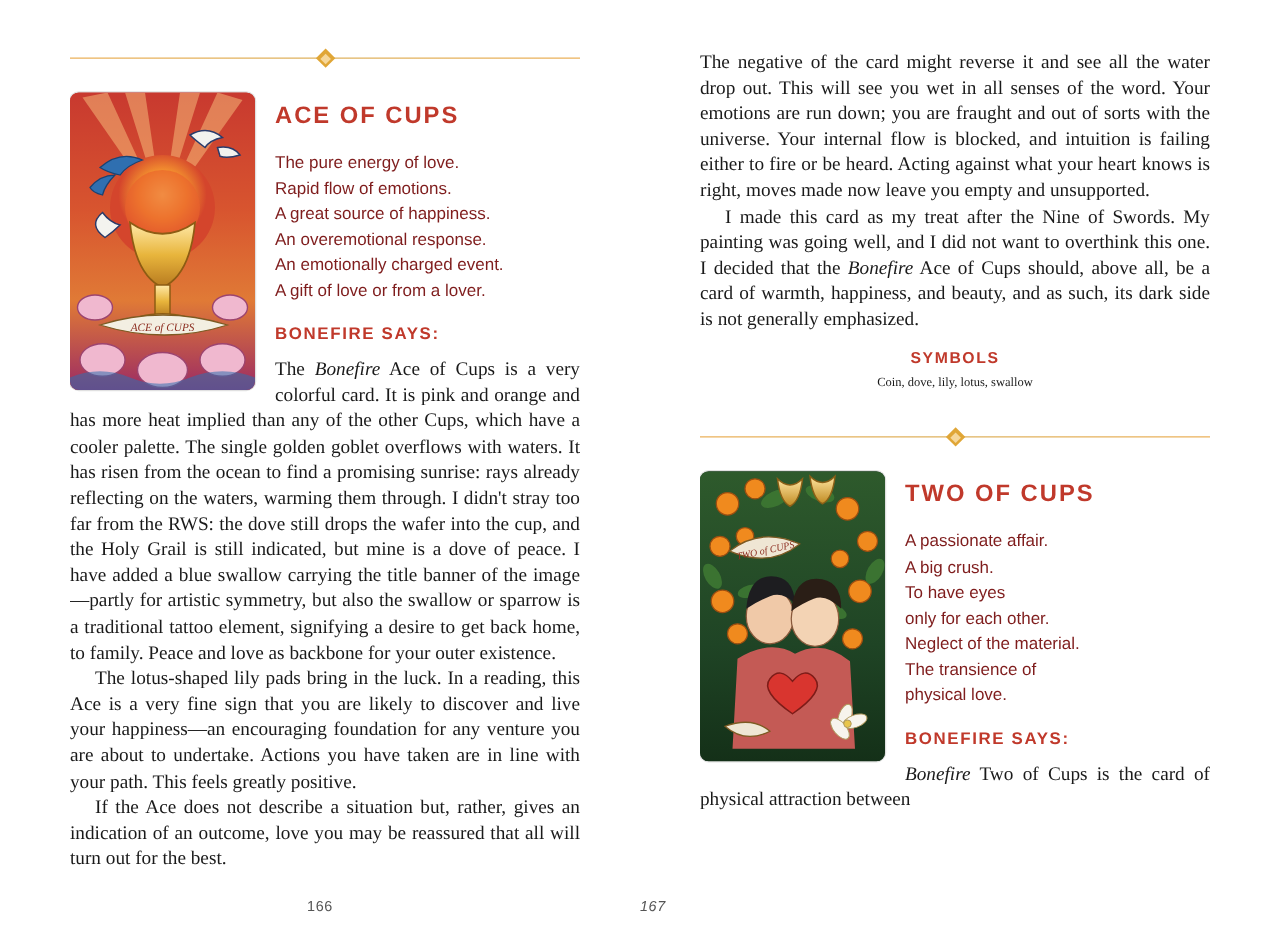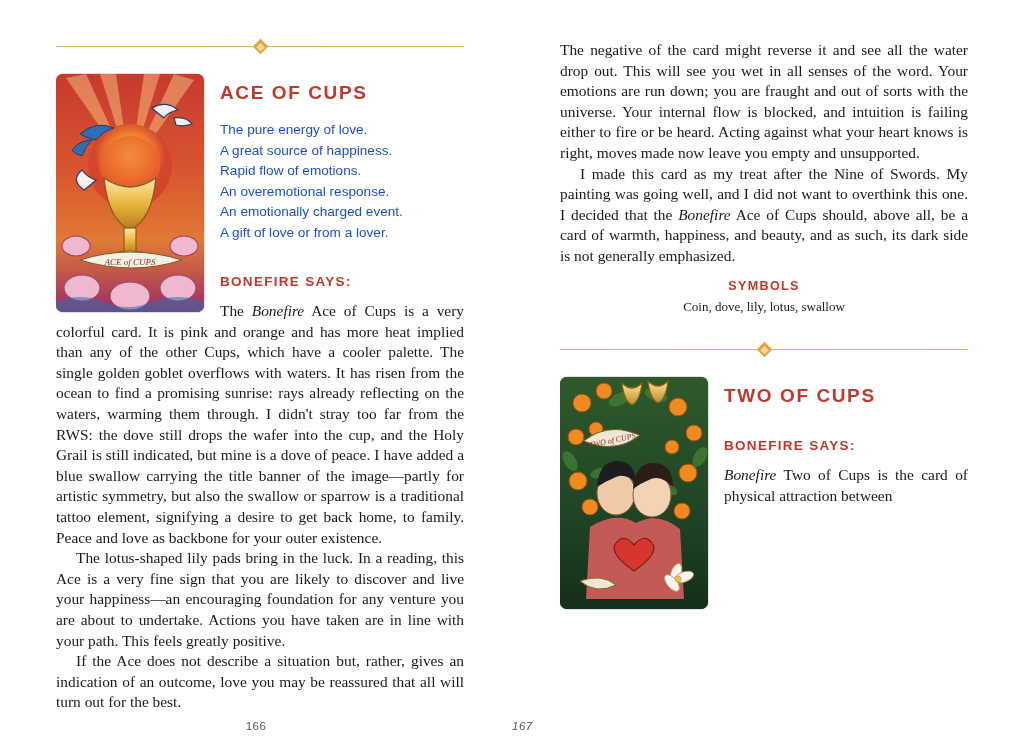--- a/index.html
+++ b/index.html
@@ -92,29 +92,29 @@
     color: #c0392b;
     font-weight: bold;
     font-size: 19px;
     letter-spacing: 1.6px;
     margin: 14px 0 16px 0;
   }
   .keyline-list {
     font-family: "Liberation Sans", sans-serif;
     font-size: 13.6px;
     line-height: 20.5px;
-    color: #1d4ed8;
+    color: #7f1d1d;
   }
   .bonefire-says {
     font-family: "Liberation Sans", sans-serif;
     color: #c0392b;
     font-weight: bold;
     font-size: 13.5px;
     letter-spacing: 1.3px;
-    margin: 31px 0 12px 0;
+    margin: 16px 0 12px 0;
   }
   p.body {
     margin: 0;
     font-size: 15.4px;
     line-height: 20.6px;
     text-align: justify;
     text-justify: inter-word;
     hyphens: auto;
   }
   p.body + p.body { text-indent: 20px; }
@@ -126,21 +126,21 @@
     font-family: "Liberation Sans", sans-serif;
     color: #c0392b;
     font-weight: bold;
     font-size: 12.6px;
     letter-spacing: 1.3px;
     text-align: center;
     margin: 12px 0 4px 0;
   }
   .symbols-list {
     text-align: center;
-    font-size: 13px;
+    font-size: 10px;
     line-height: 20.6px;
     margin: 0 0 26px 0;
   }
   .folio {
     position: absolute;
     bottom: 22px;
     font-family: "Liberation Sans", sans-serif;
     font-size: 11.5px;
     color: #555;
     letter-spacing: .5px;
@@ -226,22 +226,22 @@
           </g>
 
           <path d="M0 228 q24 -10 48 0 q24 10 48 0 q26 -10 52 0 L148 238 L0 238 z" fill="#2f6fb0" opacity=".55"></path>
         </svg>
       </div>
 
       <div class="card-title">ACE OF CUPS</div>
 
       <div class="keyline-list">
         <div>The pure energy of love.</div>
+        <div>Rapid flow of emotions.</div>
         <div>A great source of happiness.</div>
-        <div>Rapid flow of emotions.</div>
         <div>An overemotional response.</div>
         <div>An emotionally charged event.</div>
         <div>A gift of love or from a lover.</div>
       </div>
 
       <div class="bonefire-says">BONEFIRE SAYS:</div>
 
       <p class="body first">The <span class="italic">Bonefire</span> Ace of Cups is a very colorful card. It is pink and orange and has more heat implied than any of the other Cups, which have a cooler palette. The single golden goblet overflows with waters. It has risen from the ocean to find a promising sunrise: rays already reflecting on the waters, warming them through. I didn't stray too far from the RWS: the dove still drops the wafer into the cup, and the Holy Grail is still indicated, but mine is a dove of peace. I have added a blue swallow carrying the title banner of the image—partly for artistic symmetry, but also the swallow or sparrow is a traditional tattoo element, signifying a desire to get back home, to family. Peace and love as backbone for your outer existence.</p>
       <p class="body">The lotus-shaped lily pads bring in the luck. In a reading, this Ace is a very fine sign that you are likely to discover and live your happiness—an encouraging foundation for any venture you are about to undertake. Actions you have taken are in line with your path. This feels greatly positive.</p>
       <p class="body">If the Ace does not describe a situation but, rather, gives an indication of an outcome, love you may be reassured that all will turn out for the best.</p>
@@ -330,20 +330,29 @@
               <circle cx="118" cy="202" r="3" fill="#e8c54a"></circle>
             </g>
 
             <path d="M20 204 q22 -8 36 4 q-20 10 -36 -4 z" fill="#efe6d4" stroke="#7d5a22" stroke-width="1"></path>
           </g>
         </svg>
       </div>
 
       <div class="card-title">TWO OF CUPS</div>
 
+      <div class="keyline-list">
+        <div>A passionate affair.</div>
+        <div>A big crush.</div>
+        <div>To have eyes</div>
+        <div>only for each other.</div>
+        <div>Neglect of the material.</div>
+        <div>The transience of</div>
+        <div>physical love.</div>
+      </div>
 
       <div class="bonefire-says">BONEFIRE SAYS:</div>
 
       <p class="body first italic-lead"><span class="italic">Bonefire</span> Two of Cups is the card of physical attraction between</p>
     </div>
 
     <div class="folio folio-right">167</div>
   </div>
 
 </div>

